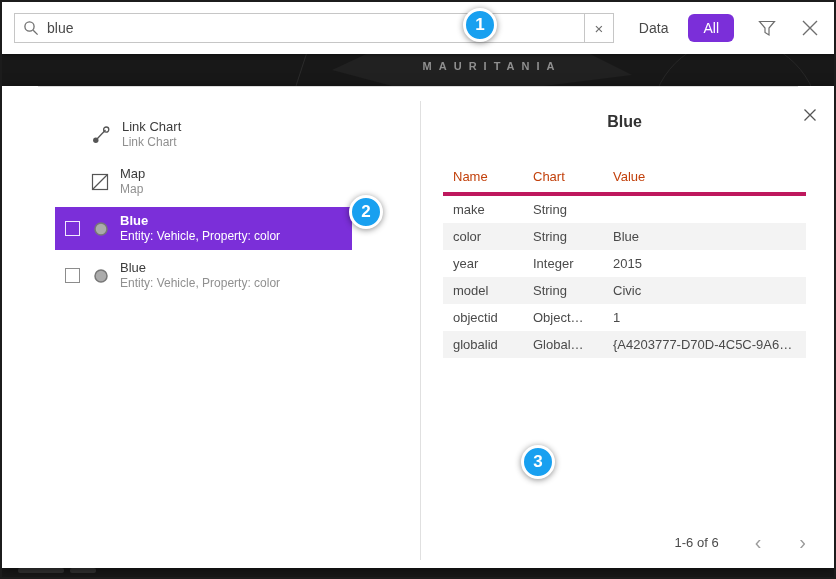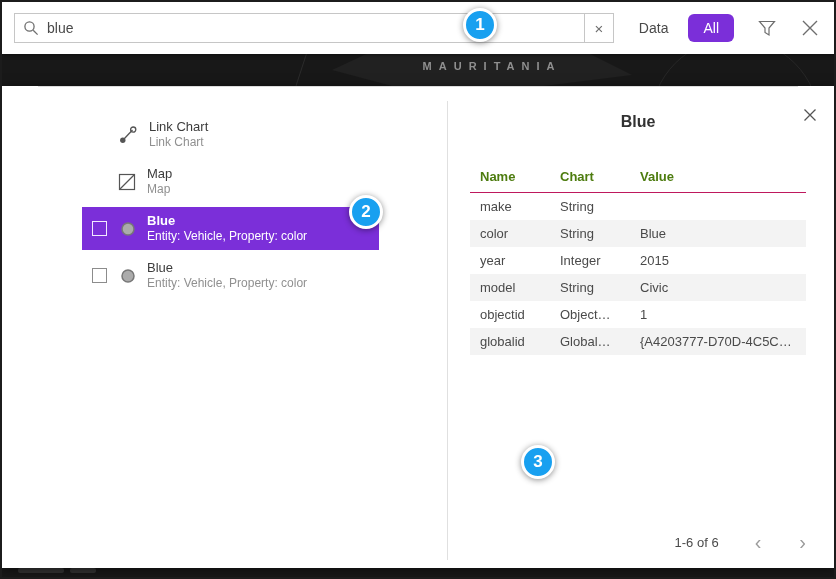--- a/index.html
+++ b/index.html
@@ -67,21 +67,21 @@
     position:absolute; left:0; top:84px; right:0; height:482px; background:#fff;
     box-shadow:0 2px 10px rgba(0,0,0,.5); z-index:5; display:flex; flex-direction:column;
   }
   .panel-header{ display:flex; align-items:center; height:62px; padding:0 38px; flex:0 0 auto; }
   .cbx{
     width:15px; height:15px; border:1px solid #8c8c8c; background:#fff; flex:0 0 auto; cursor:pointer;
   }
   .select-all-label{ margin-left:16px; font-size:13px; color:#4a4a4a; cursor:pointer; }
   .panel-header .right-icons{ margin-left:auto; display:flex; align-items:center; gap:30px; }
   .hdivider{ margin:0 36px; border-top:1px solid #dcdcdc; flex:0 0 auto; }
-  .panel-body{ display:flex; flex:1; min-height:0;margin-left:27px; }
+  .panel-body{ display:flex; flex:1; min-height:0; }
 
   
   .list{ width:418px; padding:26px 0 0 53px; flex:0 0 auto; }
   .list-row{
     display:flex; align-items:center; width:297px; padding:6px 10px; margin-bottom:4px; cursor:pointer;
   }
   .list-row.indent{ padding-left:36px; }
   .list-row .row-icon{ display:flex; align-items:center; flex:0 0 auto; }
   .list-row .cbx{ margin-right:13px; }
   .row-text{ margin-left:11px; min-width:0; }
@@ -94,21 +94,21 @@
 
   .vdivider{ width:1px; background:#e0e0e0; margin:14px 0 8px; flex:0 0 auto; }
 
   
   .detail{ position:relative; flex:1; padding:14px 28px 0 22px; min-width:0; }
   .detail-title{ text-align:center; font-size:16px; font-weight:bold; color:#323232; margin-top:12px; }
   .detail-close{ position:absolute; top:20px; right:16px; }
 
   .attr-table{ margin-top:30px; }
   .trow,.thead{ display:flex; align-items:center; font-size:13px; }
-  .thead{ color:#4d7c0f; padding:8px 10px; border-bottom:1px solid #be185d;font-weight:bold; }
+  .thead{ color:#c2410c; padding:8px 10px; border-bottom:4px solid #be185d; }
   .trow{ color:#4a4a4a; padding:6px 10px; }
   .trow:nth-child(odd){ background:#f3f3f3; }
   .c-name{ width:80px; flex:0 0 auto; }
   .c-type{ width:80px; flex:0 0 auto; }
   .c-value{ flex:1; min-width:0; overflow:hidden; text-overflow:ellipsis; white-space:nowrap; }
 
   .pagination{
     position:absolute; bottom:16px; right:26px; display:flex; align-items:center; gap:34px;
     font-size:13px; color:#4a4a4a;
   }

